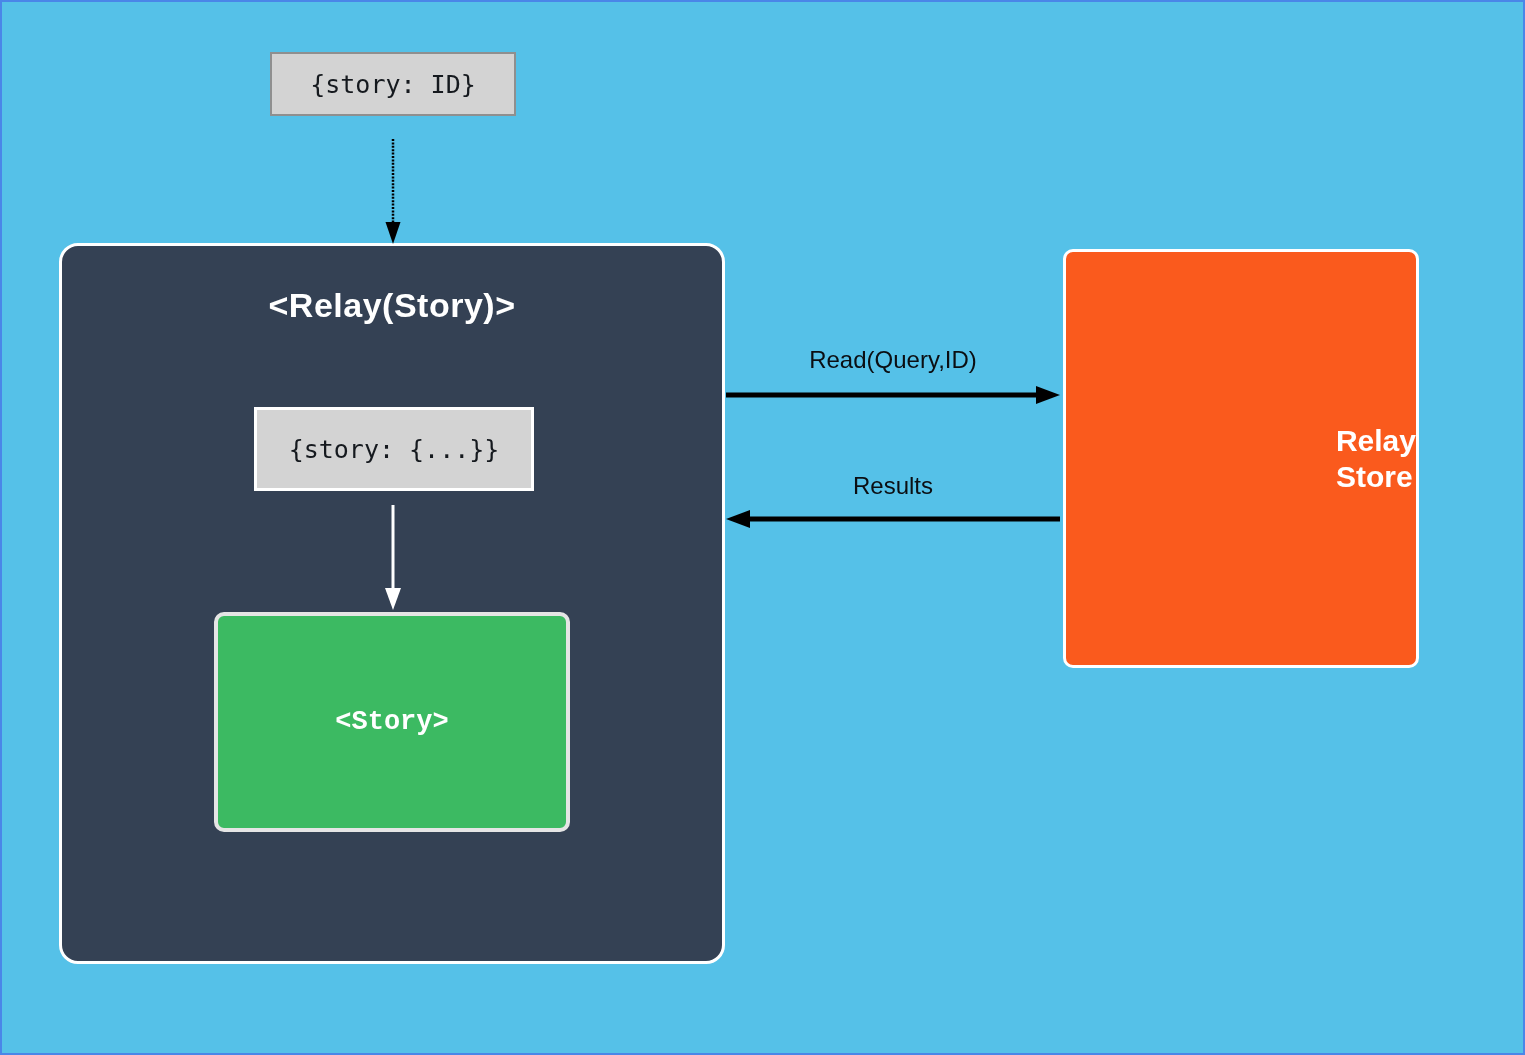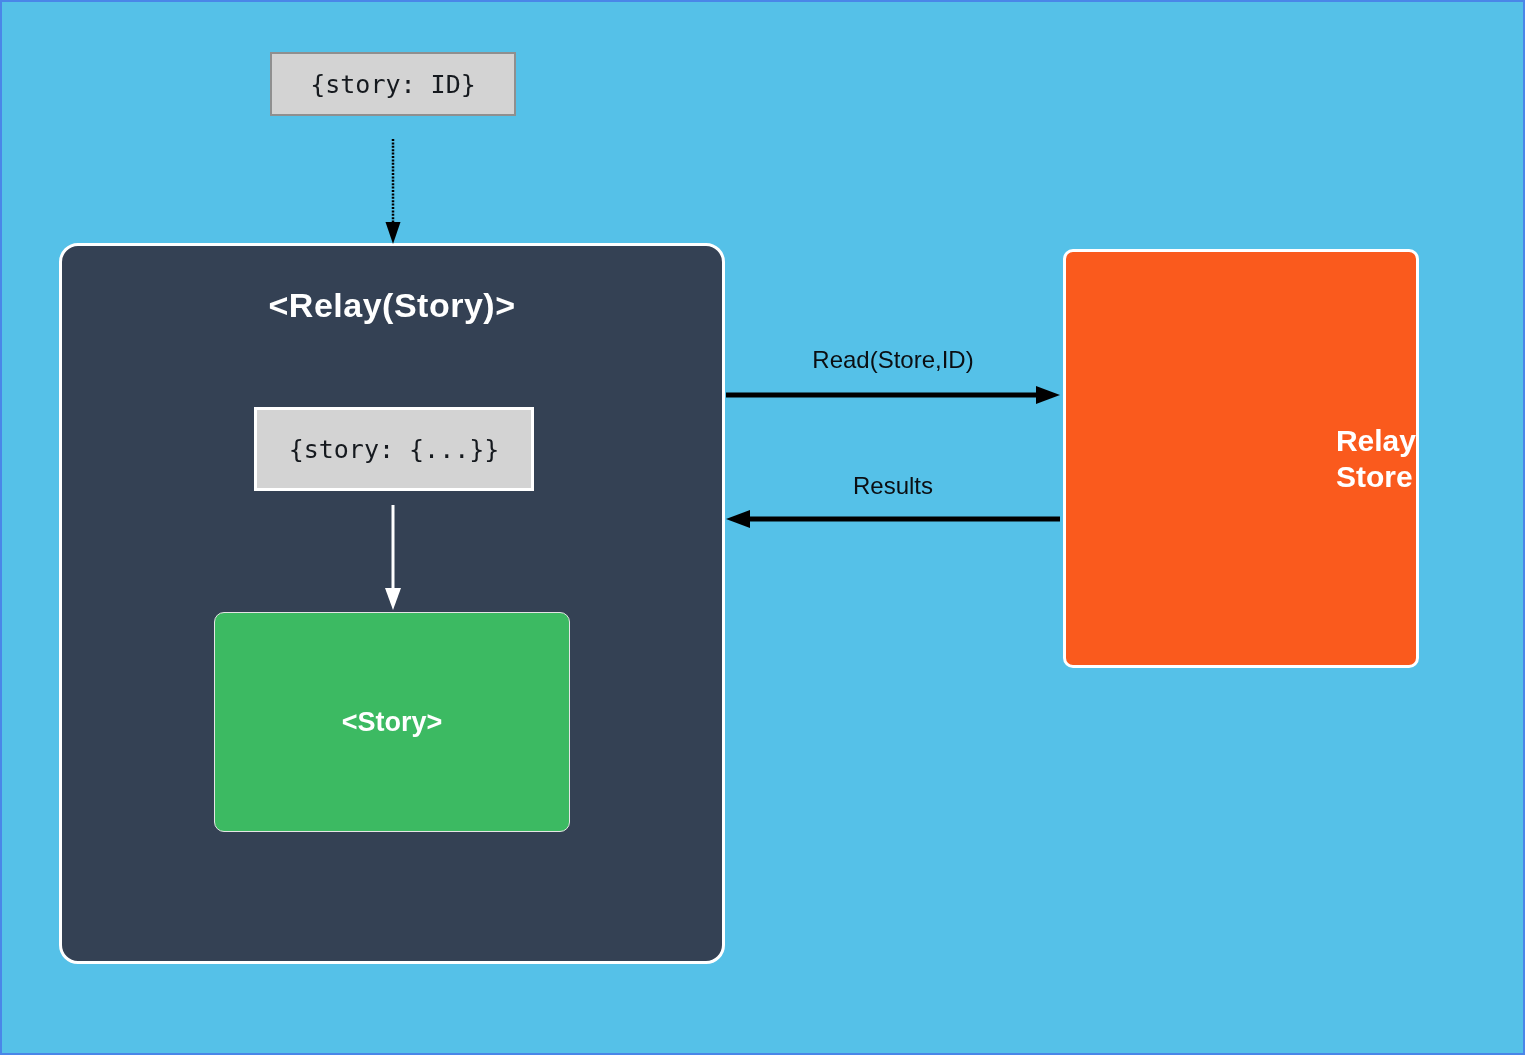--- a/index.html
+++ b/index.html
@@ -77,28 +77,29 @@
   }
 
   
   .story-box {
     left: 152px;
     top: 366px;
     width: 356px;
     height: 220px;
     box-sizing: border-box;
     background: #3cba62;
-    border: 1px solid #e5e5e5;
+    border: 4px solid #e5e5e5;
     border-radius: 10px;
     display: flex;
     align-items: center;
     justify-content: center;
     color: #ffffff;
     font-size: 27px;
     font-weight: bold;
+    font-family: Liberation Mono, monospace;
   }
 
   
   .store-box {
     left: 1061px;
     top: 247px;
     width: 356px;
     height: 419px;
     box-sizing: border-box;
     background: #fa5a1d;
@@ -152,21 +153,21 @@
   </div>
 </div>
 
 <div class="abs store-box">
   <div class="store-text">
     <span>Relay</span>
     <span>Store</span>
   </div>
 </div>
 
-<div class="abs edge-label read">Read(Store,ID)</div>
+<div class="abs edge-label read">Read(Query,ID)</div>
 
 <div class="abs edge-label results">Results</div>
 
 <svg class="abs arrow-layer" viewBox="0 0 1525 1055" xmlns="http://www.w3.org/2000/svg">
 
   <g>
     <line x1="391" y1="137" x2="391" y2="224" stroke="#000000" stroke-width="2.5" stroke-dasharray="2 1.4"></line>
     <polygon points="391,242 383.5,220 398.5,220" fill="#000000"></polygon>
   </g>
 

